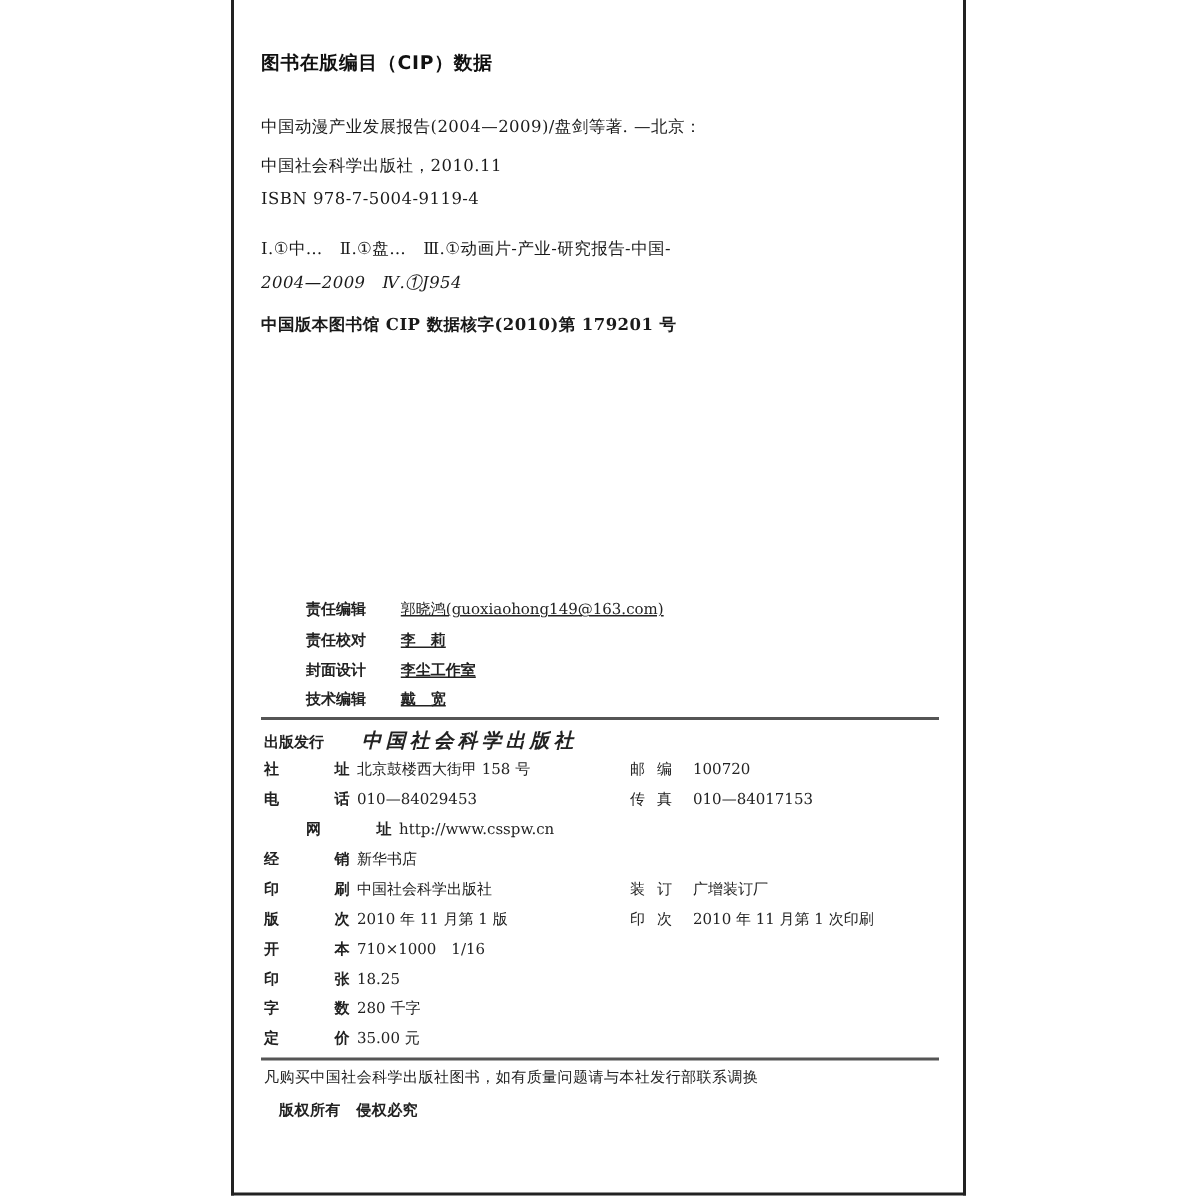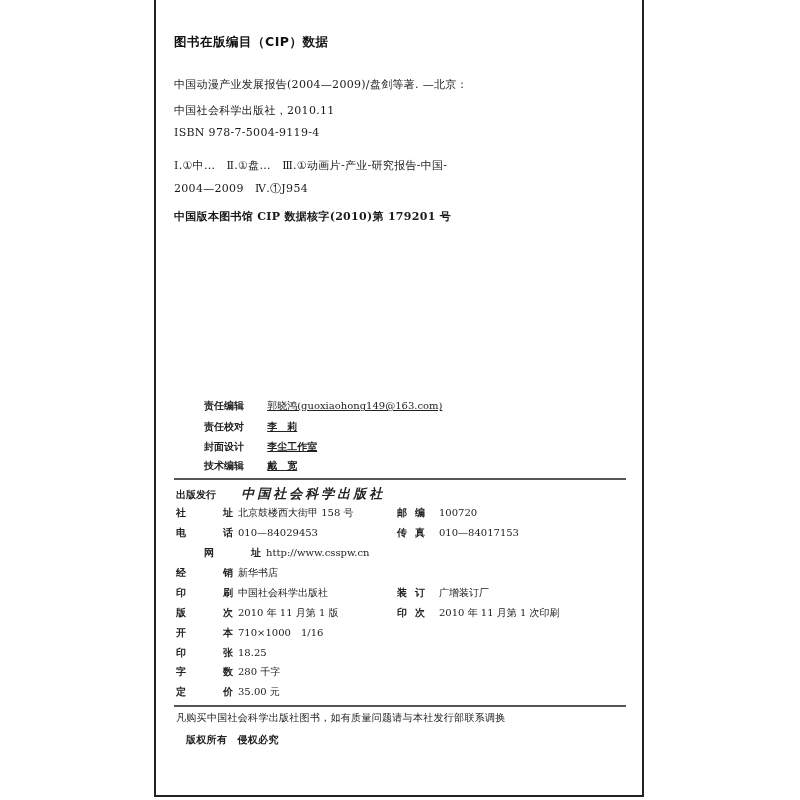--- a/index.html
+++ b/index.html
@@ -65,22 +65,22 @@
     .pub-label {
       display: inline-block;
       width: 62px;
       font-weight: bold;
     }
     .pub-label .c1 { display: inline-block; width: 47px; }
     .pub-value { display: inline-block; width: 142px; }
     .pub-label2 {
       display: inline-block;
       width: 42px;
-      font-weight: bold;
-      margin-left: 17px;
+      font-weight: normal;
+      margin-left: 40px;
     }
     .pub-label2 .c1 { display: inline-block; width: 18px; }
     .pub-value2 { display: inline-block; }
     .publisher-name {
       font-family: "DejaVu Serif", serif;
       font-style: italic;
       font-weight: bold;
       font-size: 13px;
       letter-spacing: 3px;
     }
@@ -96,21 +96,21 @@
 <body>
 
 <div class="page">
 
   <div class="abs title">图书在版编目（CIP）数据</div>
 
   <div class="abs cip-line" style="top:79px;">中国动漫产业发展报告(2004—2009)/盘剑等著. —北京：</div>
   <div class="abs cip-line" style="top:105px;">中国社会科学出版社，2010.11</div>
   <div class="abs cip-line" style="top:128px;">ISBN 978-7-5004-9119-4</div>
   <div class="abs cip-line" style="top:160px;">Ⅰ.①中…　Ⅱ.①盘…　Ⅲ.①动画片-产业-研究报告-中国-</div>
-  <div class="abs cip-line" style="top:183px;">2004—2009　Ⅳ.①J954</div>
+  <div class="abs cip-line" style="top:183px;font-style:italic;">2004—2009　Ⅳ.①J954</div>
   <div class="abs cip-line cip-bold" style="top:211px;">中国版本图书馆 CIP 数据核字(2010)第 179201 号</div>
 
   <div class="abs staff-row" style="top:401px;">
     <span class="staff-label">责任编辑</span>
     <span class="staff-value light">郭晓鸿(guoxiaohong149@163.com)</span>
   </div>
   <div class="abs staff-row" style="top:422px;">
     <span class="staff-label">责任校对</span>
     <span class="staff-value">李　莉</span>
   </div>

